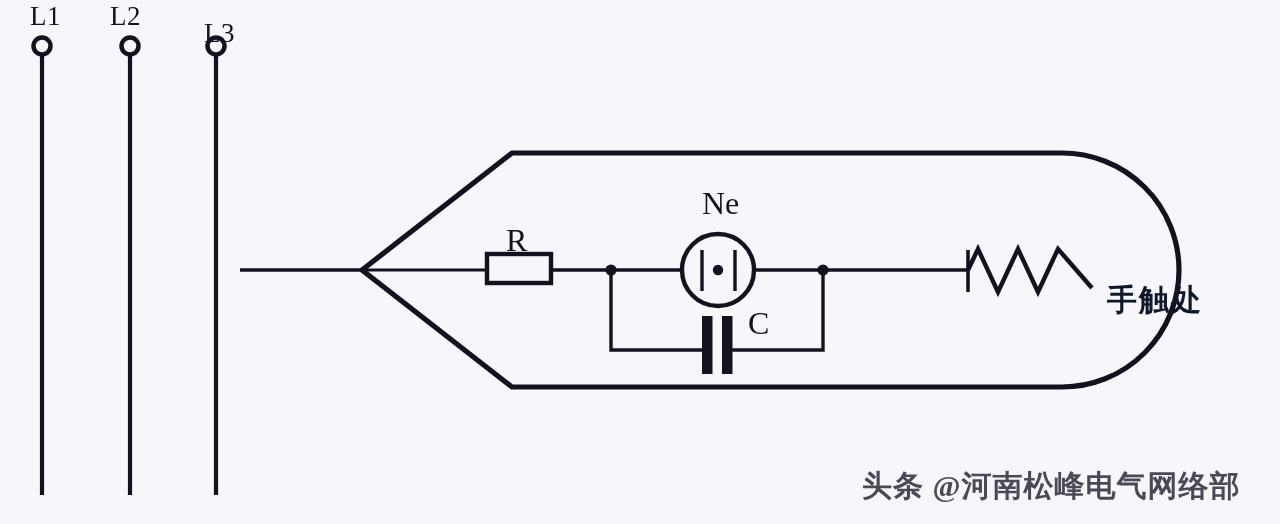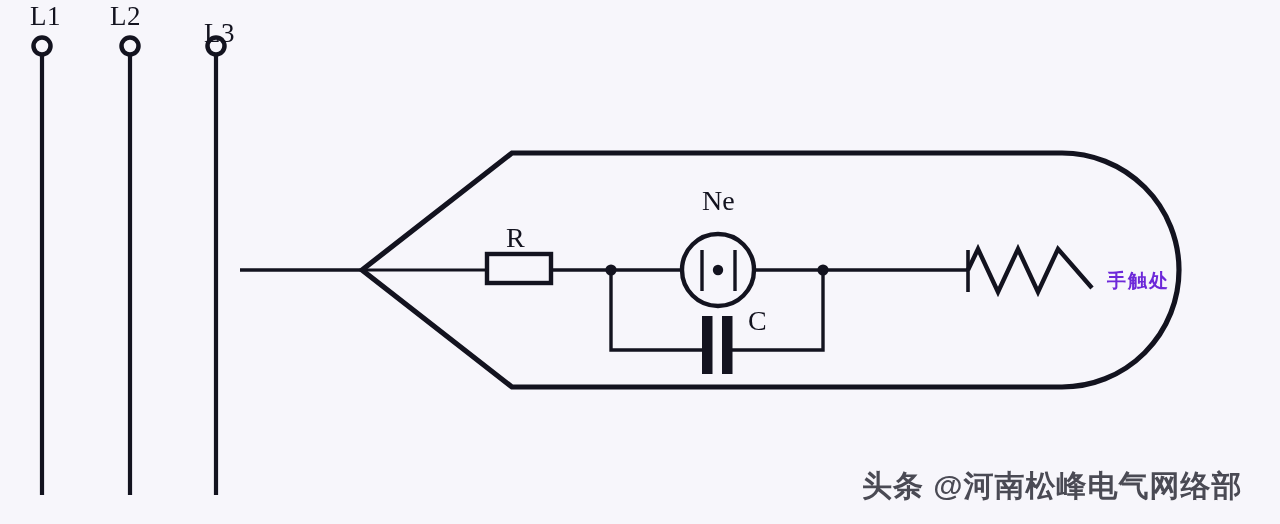--- a/index.html
+++ b/index.html
@@ -30,32 +30,33 @@
     color: #13131f;
     font-family: "Liberation Serif", serif;
     white-space: nowrap;
     user-select: none;
   }
   .phase-label {
     font-size: 27px;
     letter-spacing: 0.5px;
   }
   .comp-label {
-    font-size: 28px;
+    font-size: 32px;
   }
   .cn-label {
     font-family: "DejaVu Sans", sans-serif;
-    font-size: 19px;
+    font-size: 30px;
     font-weight: 600;
     letter-spacing: 2px;
-    color: #6d28d9;
+    color: #0f172a;
+    margin-top: 12px;
   }
   .watermark {
     position: absolute;
-    font-family: Liberation Sans, sans-serif;
+    font-family: Liberation Serif, serif;
     font-size: 30px;
     font-weight: 700;
     color: #3c3c46;
     letter-spacing: 1px;
     opacity: 0.92;
     white-space: nowrap;
     user-select: none;
   }
 </style>
 </head>

